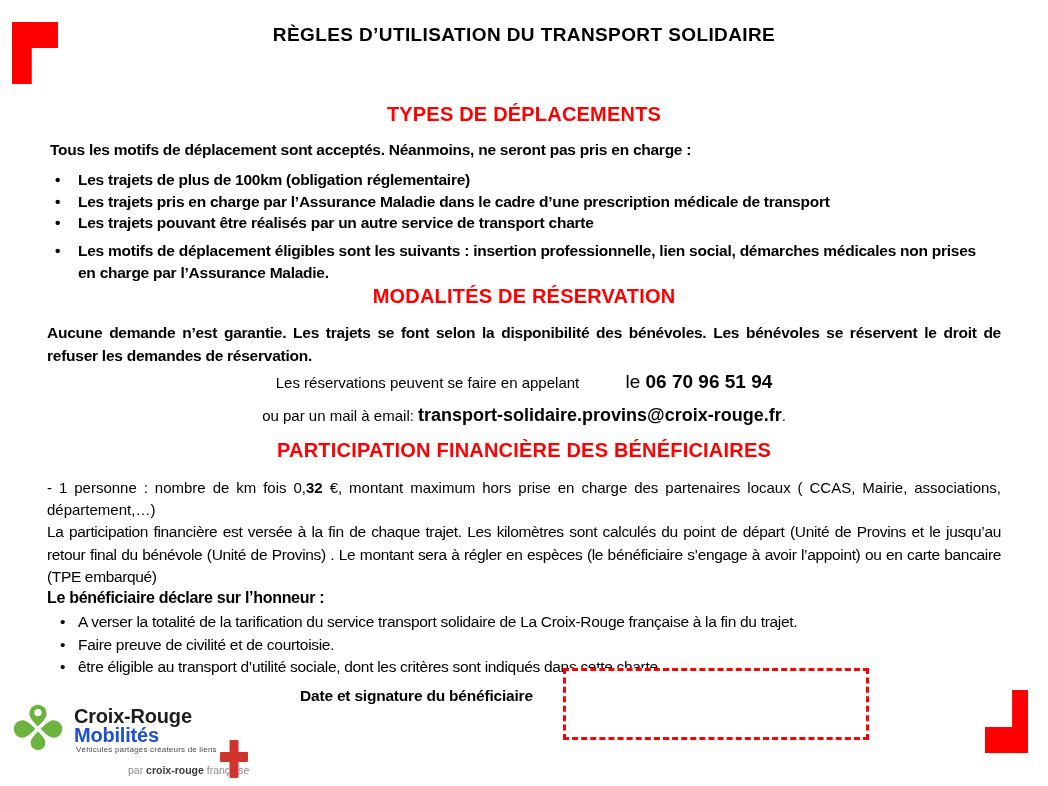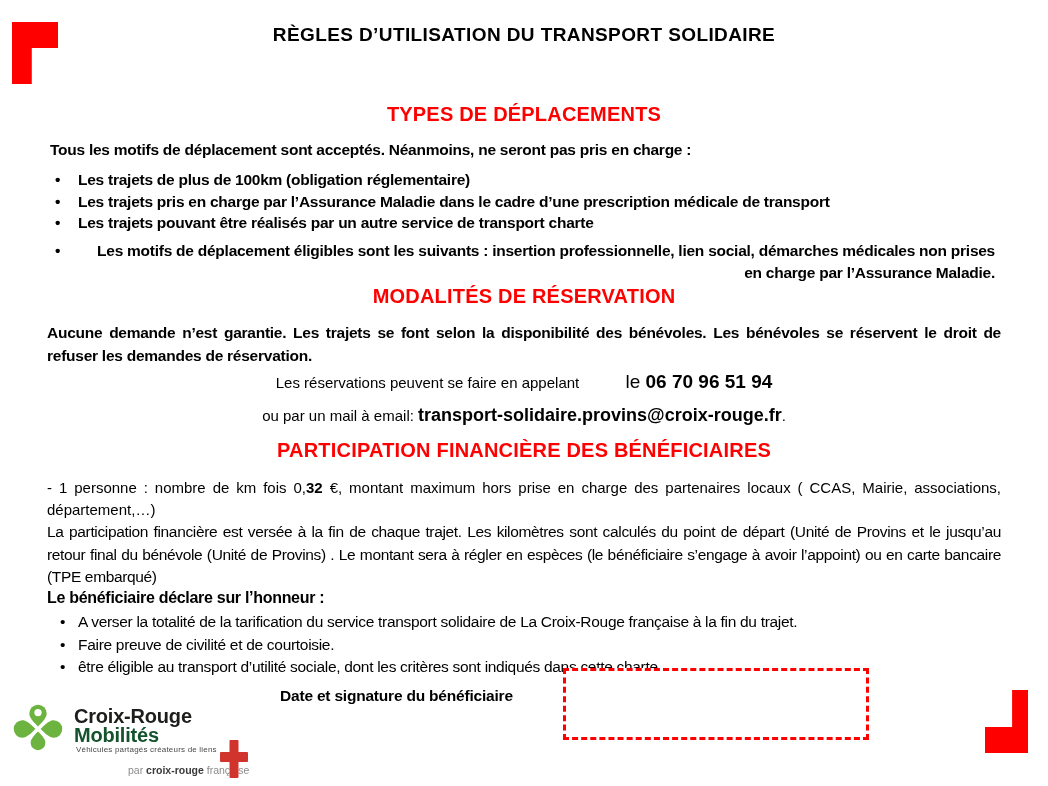--- a/index.html
+++ b/index.html
@@ -22,43 +22,43 @@
   .h-types{top:103px;}
   .h-modalites{top:285px;}
   .h-participation{top:439px;}
   
   .btext{font-size:15.5px;font-weight:bold;letter-spacing:-.25px;line-height:21.5px;}
   .intro{left:50px;top:139px;width:720px;}
   .blist{left:55px;top:169px;width:940px;}
   .blist .li,.hlist .li{position:relative;padding-left:23px;}
   .blist .li::before{content:"•";position:absolute;left:0;top:0;font-weight:bold;}
   .li4{left:55px;top:240px;width:940px;}
-  .li4 .li{position:relative;padding-left:23px;text-align:right;}
+  .li4 .li{position:relative;padding-left:23px;}
   .li4 .li::before{content:"•";position:absolute;left:0;top:0;font-weight:bold;}
   .garantie{left:47px;top:322px;width:954px;text-align:justify;line-height:22.5px;}
   .phone-line{left:0;top:371px;width:100%;text-align:center;font-size:15px;}
   .phone-le{font-size:19px;margin-left:42px;}
   .phone-number{font-size:19px;font-weight:bold;}
   .email-line{left:0;top:405px;width:100%;text-align:center;font-size:15px;}
   .email-addr{font-size:18px;font-weight:bold;}
   .para1{left:47px;top:477px;width:954px;font-size:15px;letter-spacing:0;
     line-height:21.5px;text-align:justify;}
   .para1 b{font-weight:bold;}
   .para2{left:47px;top:521px;width:954px;font-size:15.5px;letter-spacing:-.35px;
     line-height:22.5px;text-align:justify;}
   .honor-h{left:47px;top:589px;width:700px;font-size:16px;font-weight:bold;letter-spacing:-.3px;}
   .hlist{left:60px;top:611px;width:950px;font-size:15.5px;letter-spacing:-.3px;line-height:22.5px;}
   .hlist .li{padding-left:18px;}
   .hlist .li::before{content:"•";position:absolute;left:0;top:0;}
-  .sig-label{left:280px;top:687px;font-size:15.5px;font-weight:bold;letter-spacing:-.2px;}
+  .sig-label{left:300px;top:687px;font-size:15.5px;font-weight:bold;letter-spacing:-.2px;}
   .sig-box{left:563px;top:668px;width:300px;height:66px;border:3px dashed #ff0000;background:#fff;}
   
   .logo-icon{left:12px;top:701px;}
   .logo-line1{left:74px;top:705px;font-size:20px;font-weight:bold;color:#1d1d1b;letter-spacing:-.2px;}
-  .logo-line2{left:74px;top:724px;font-size:20px;font-weight:bold;color:#14532d;letter-spacing:-.2px;}
+  .logo-line2{left:74px;top:724px;font-size:20px;font-weight:bold;color:#1d4ed8;letter-spacing:-.2px;}
   .logo-tagline{left:76px;top:745px;font-size:8px;color:#4a4a4a;letter-spacing:.2px;}
   .logo-byline{left:128px;top:764px;font-size:10.5px;color:#8c8c8c;}
   .logo-byline b{color:#3a3a3a;font-weight:bold;}
   .cross-icon{left:220px;top:740px;}
 </style>
 </head>
 <body>
 
 <div class="abs corner-tl"></div>
 <div class="abs corner-br"></div>

